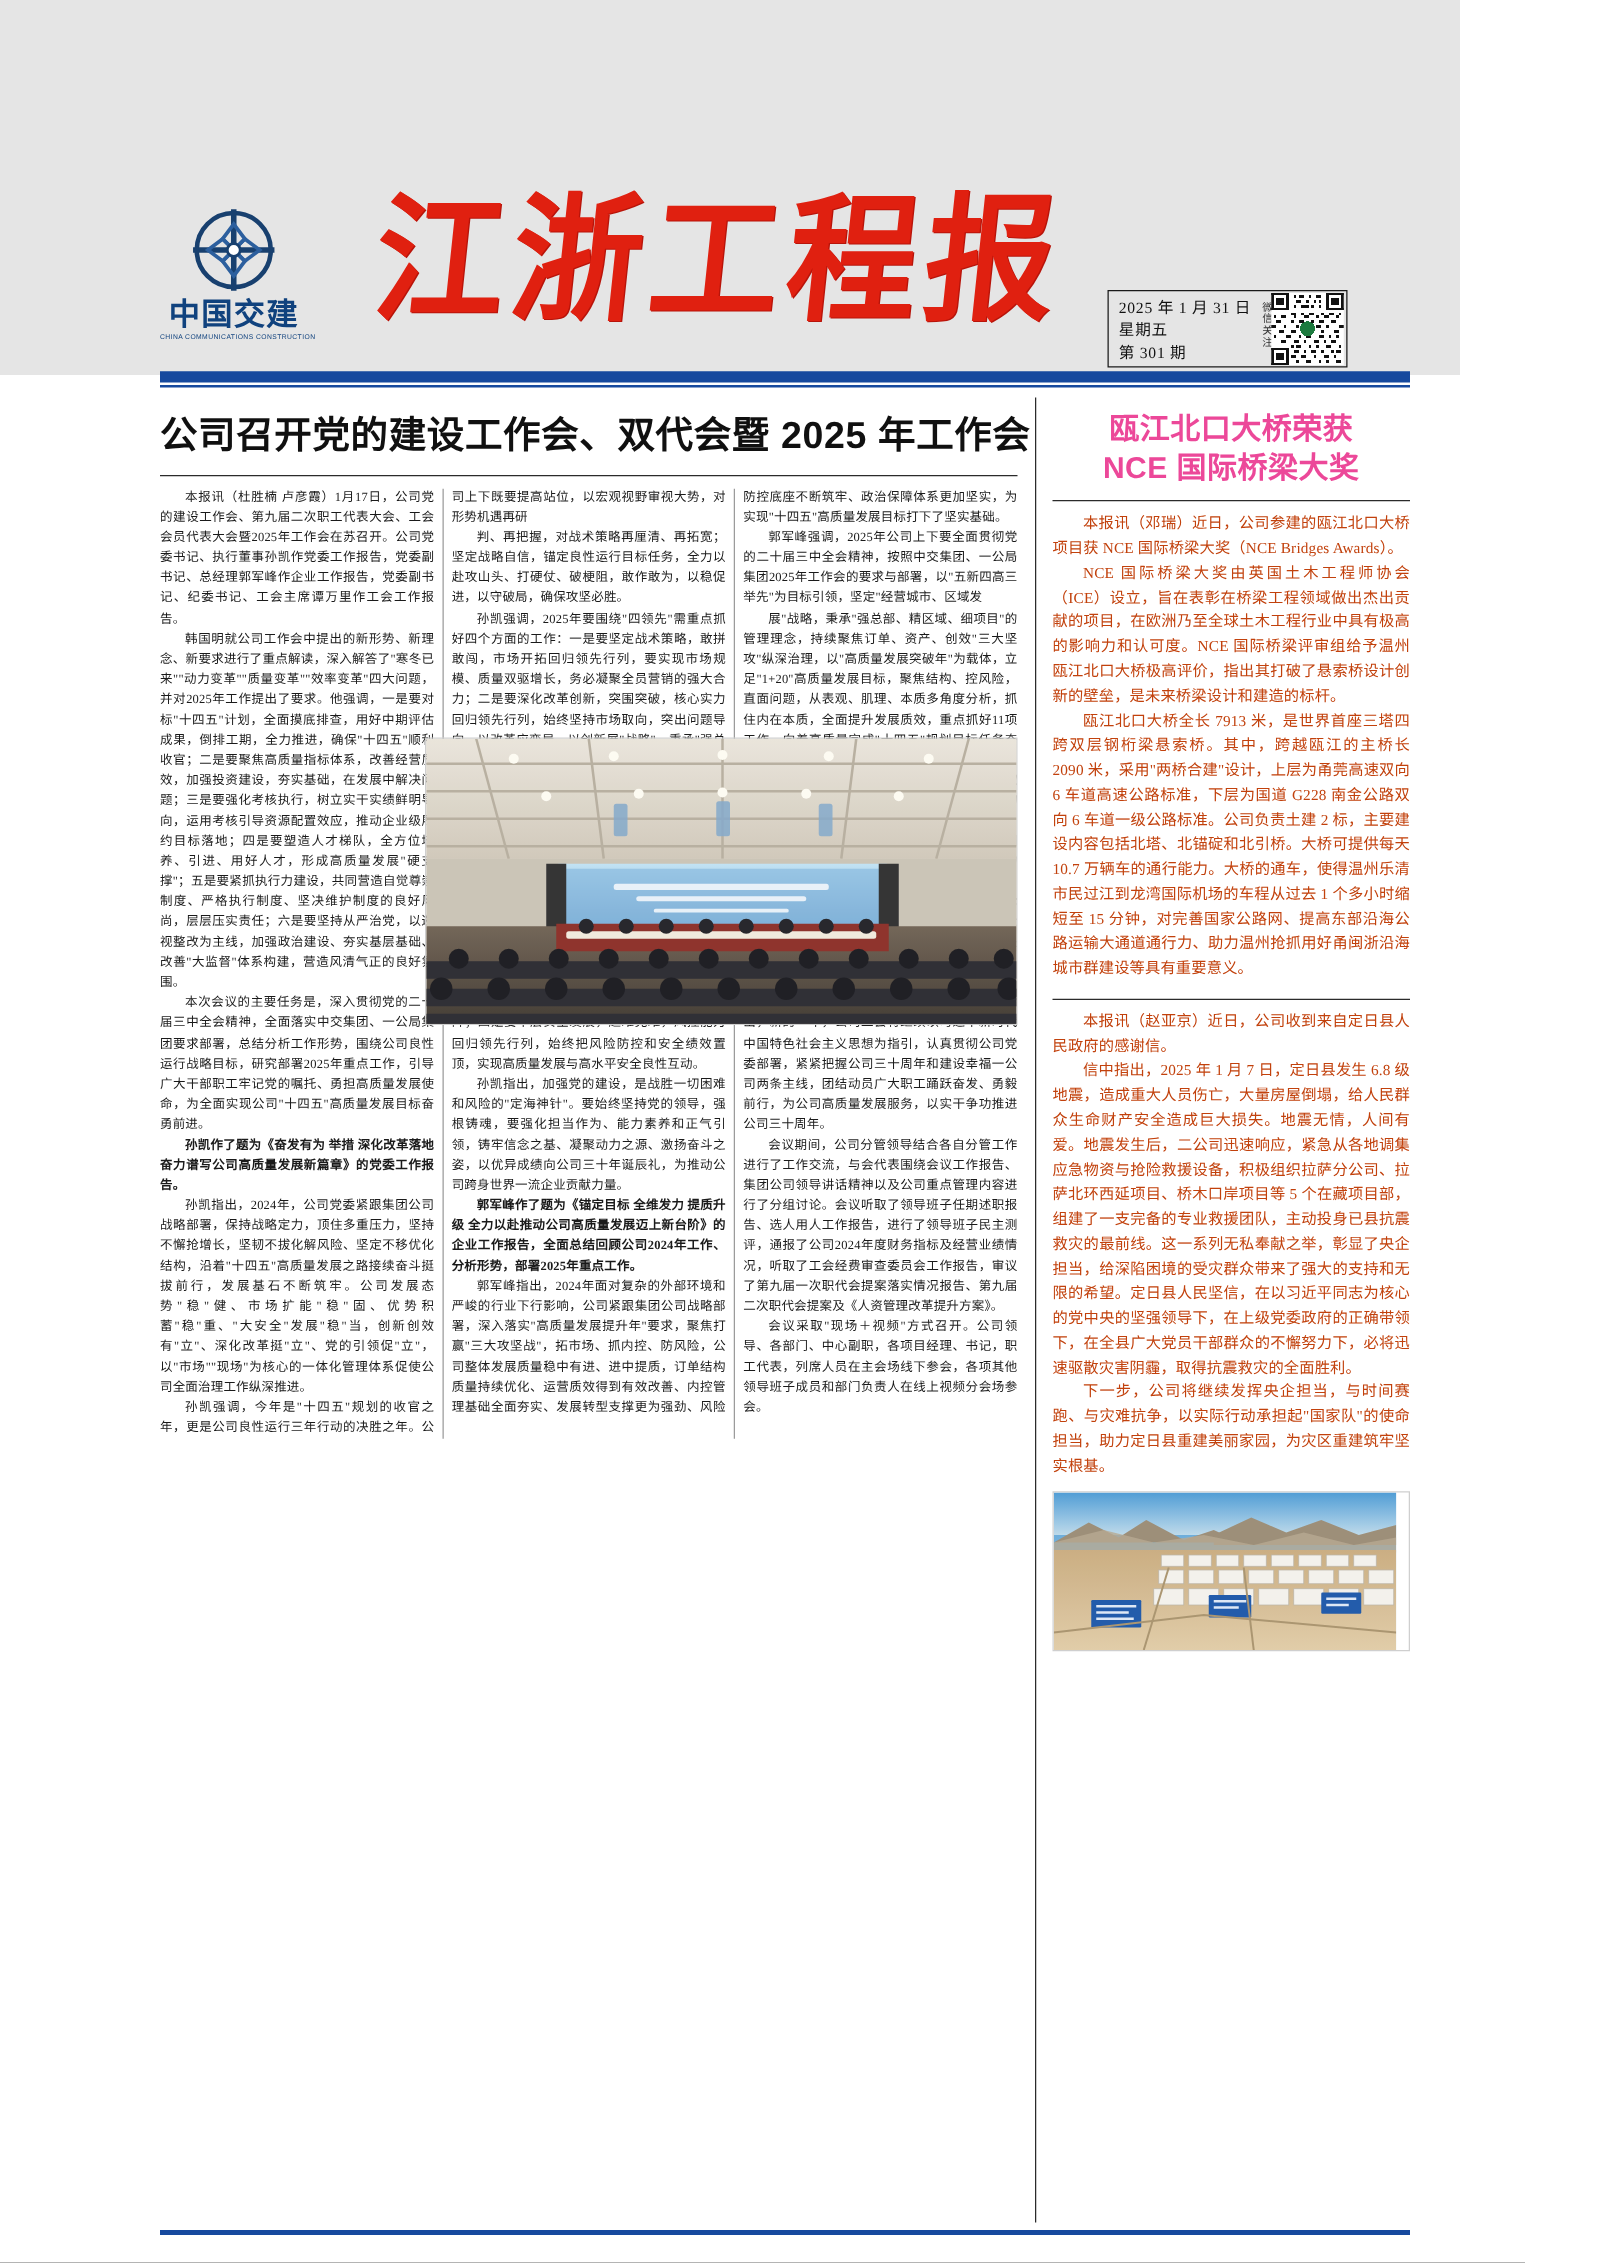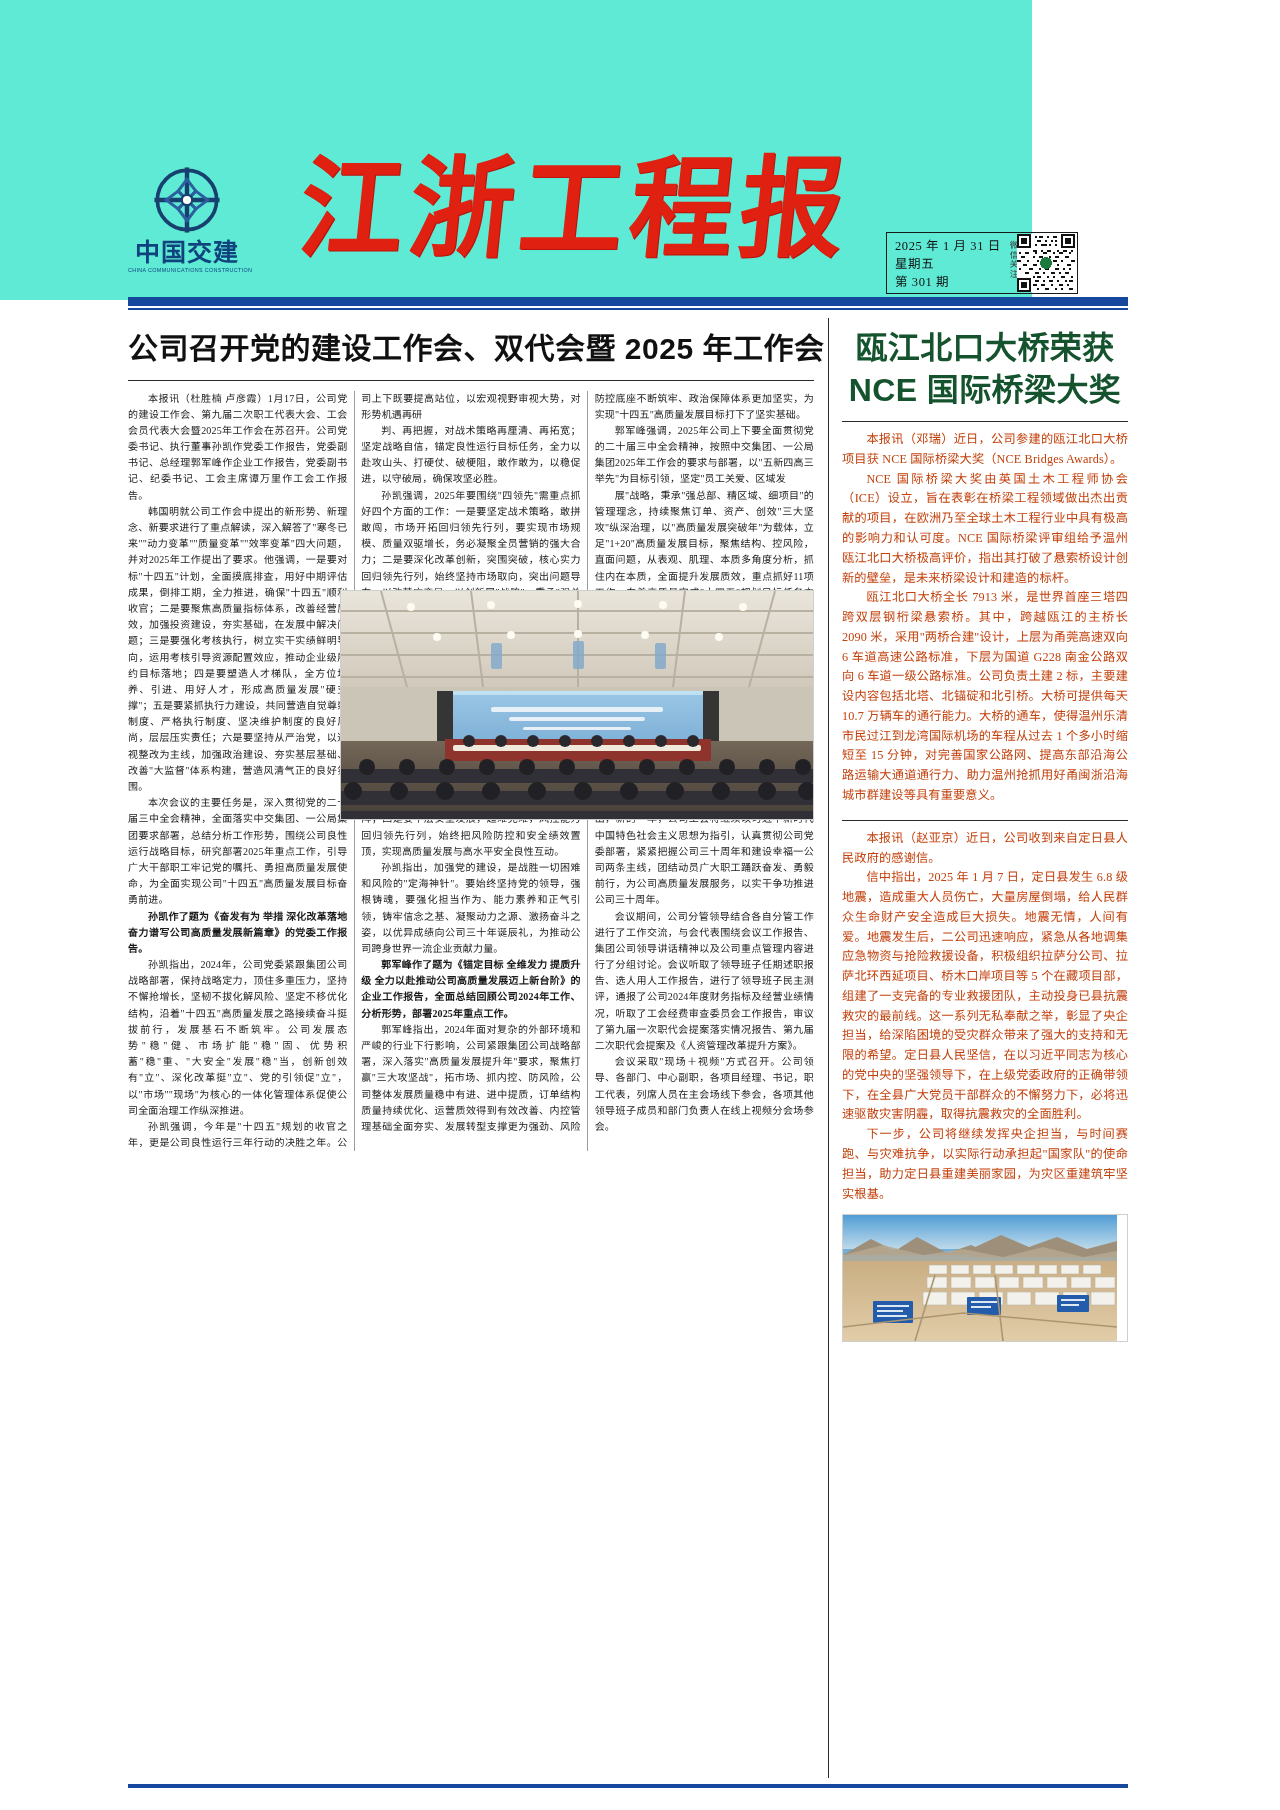--- a/index.html
+++ b/index.html
@@ -14,23 +14,23 @@
     margin: 0 auto;
     background: #ffffff;
     font-family: "Liberation Serif", "DejaVu Serif", serif;
     overflow: hidden;
     box-sizing: border-box;
   }
   
   .masthead {
     position: absolute;
     left: 0; top: 0;
-    width: 1032px;
+    width: 1168px;
     height: 300px;
-    background: #5eead4;
+    background: #e5e5e5;
   }
   .logo-block {
     position: absolute;
     left: 128px;
     top: 163px;
     width: 118px;
     text-align: center;
   }
   .cccc-mark {
     width: 74px;
@@ -199,24 +199,24 @@
     width: 474px;
     height: 230px;
     border: 1px solid #cfcfcf;
     box-sizing: border-box;
     overflow: hidden;
   }
   .photo-main svg, .photo-side svg { display: block; }
   .side-head {
     font-family: "Liberation Sans", sans-serif;
     font-weight: bold;
-    font-size: 32px;
+    font-size: 24px;
     line-height: 1.3;
     text-align: center;
-    color: #14532d;
+    color: #ec4899;
     letter-spacing: 0.4px;
     padding: 10px 0 6px 0;
   }
   .side-rule {
     width: 100%;
     height: 1px;
     background: #2b2b2b;
     margin: 4px 0 8px 0;
   }
   .side-body {
@@ -395,21 +395,21 @@
         <p class="bold-run">孙凯作了题为《奋发有为 举措 深化改革落地 奋力谱写公司高质量发展新篇章》的党委工作报告。</p>
         <p>孙凯指出，2024年，公司党委紧跟集团公司战略部署，保持战略定力，顶住多重压力，坚持不懈抢增长，坚韧不拔化解风险、坚定不移优化结构，沿着"十四五"高质量发展之路接续奋斗挺拔前行，发展基石不断筑牢。公司发展态势"稳"健、市场扩能"稳"固、优势积蓄"稳"重、"大安全"发展"稳"当，创新创效有"立"、深化改革挺"立"、党的引领促"立"，以"市场""现场"为核心的一体化管理体系促使公司全面治理工作纵深推进。</p>
         <p>孙凯强调，今年是"十四五"规划的收官之年，更是公司良性运行三年行动的决胜之年。公司上下既要提高站位，以宏观视野审视大势，对形势机遇再研</p>
         <p>判、再把握，对战术策略再厘清、再拓宽；坚定战略自信，锚定良性运行目标任务，全力以赴攻山头、打硬仗、破梗阻，敢作敢为，以稳促进，以守破局，确保攻坚必胜。</p>
         <p>孙凯强调，2025年要围绕"四领先"需重点抓好四个方面的工作：一是要坚定战术策略，敢拼敢闯，市场开拓回归领先行列，要实现市场规模、质量双驱增长，务必凝聚全员营销的强大合力；二是要深化改革创新，突围突破，核心实力回归领先行列，始终坚持市场取向，突出问题导向，以改革应变局，以创新展"战略"，秉承"强总部、精区域、细项目"的管理理念，持续聚焦订单、资产、创效"三大坚攻"纵深治理，以"高质量发展突破年"为载体，立足"1+20"高质量发展目标，聚焦结构、控风险，直面问题，从表观、肌理、本质多角度分析，抓住内在本质，全面提升发展质效，重点抓好11项工作，向着高质量完成"十四五"规划目标任务奋勇前进。</p>
         <p class="bold-run">谭万里作了题为《融入中心工作 拓展幸福空间 为推动公司高质量发展凝聚团结奋进力量》的工会工作报告。</p>
         <p>蓄动能；三是要持续纵深治理，唯实唯干，发展质效回归领先行列，对照良性运行目标，发挥体系合力，全面化解发展困局，让企业轻装上阵；四是要平层安全发展，趋难克难，风控能力回归领先行列，始终把风险防控和安全绩效置顶，实现高质量发展与高水平安全良性互动。</p>
         <p>孙凯指出，加强党的建设，是战胜一切困难和风险的"定海神针"。要始终坚持党的领导，强根铸魂，要强化担当作为、能力素养和正气引领，铸牢信念之基、凝聚动力之源、激扬奋斗之姿，以优异成绩向公司三十年诞辰礼，为推动公司跨身世界一流企业贡献力量。</p>
         <p class="bold-run">郭军峰作了题为《锚定目标 全维发力 提质升级 全力以赴推动公司高质量发展迈上新台阶》的企业工作报告，全面总结回顾公司2024年工作、分析形势，部署2025年重点工作。</p>
         <p>郭军峰指出，2024年面对复杂的外部环境和严峻的行业下行影响，公司紧跟集团公司战略部署，深入落实"高质量发展提升年"要求，聚焦打赢"三大攻坚战"，拓市场、抓内控、防风险，公司整体发展质量稳中有进、进中提质，订单结构质量持续优化、运营质效得到有效改善、内控管理基础全面夯实、发展转型支撑更为强劲、风险防控底座不断筑牢、政治保障体系更加坚实，为实现"十四五"高质量发展目标打下了坚实基础。</p>
-        <p>郭军峰强调，2025年公司上下要全面贯彻党的二十届三中全会精神，按照中交集团、一公局集团2025年工作会的要求与部署，以"五新四高三举先"为目标引领，坚定"员工关爱、区域发</p>
+        <p>郭军峰强调，2025年公司上下要全面贯彻党的二十届三中全会精神，按照中交集团、一公局集团2025年工作会的要求与部署，以"五新四高三举先"为目标引领，坚定"经营城市、区域发</p>
         <p>展"战略，秉承"强总部、精区域、细项目"的管理理念，持续聚焦订单、资产、创效"三大坚攻"纵深治理，以"高质量发展突破年"为载体，立足"1+20"高质量发展目标，聚焦结构、控风险，直面问题，从表观、肌理、本质多角度分析，抓住内在本质，全面提升发展质效，重点抓好11项工作，向着高质量完成"十四五"规划目标任务奋勇前进。</p>
         <p class="bold-run">谭万里作了题为《融入中心工作 拓展幸福空间 为推动公司高质量发展凝聚团结奋进力量》的工会工作报告。</p>
         <p>他表示，2024年，在公司党委和一公局集团工会的统一领导下，公司工会深入学习贯彻党的二十大精神和中国工会十八大精神，全面落实习近平总书记关于工人阶级和工会工作的重要论述，紧紧围绕公司发展战略目标，聚焦"幸福企业"建设，大力实施思想引领、提质赋能、员工关爱、服务凝聚、权益维护"五大行动"，凝心聚力谋发展、服务大局促和谐，主动作为献计献策，各方面工作落实到位，取得了显著的成效。他指出，新的一年，公司工会将继续以习近平新时代中国特色社会主义思想为指引，认真贯彻公司党委部署，紧紧把握公司三十周年和建设幸福一公司两条主线，团结动员广大职工踊跃奋发、勇毅前行，为公司高质量发展服务，以实干争功推进公司三十周年。</p>
         <p>会议期间，公司分管领导结合各自分管工作进行了工作交流，与会代表围绕会议工作报告、集团公司领导讲话精神以及公司重点管理内容进行了分组讨论。会议听取了领导班子任期述职报告、选人用人工作报告，进行了领导班子民主测评，通报了公司2024年度财务指标及经营业绩情况，听取了工会经费审查委员会工作报告，审议了第九届一次职代会提案落实情况报告、第九届二次职代会提案及《人资管理改革提升方案》。</p>
         <p>会议采取"现场＋视频"方式召开。公司领导、各部门、中心副职，各项目经理、书记，职工代表，列席人员在主会场线下参会，各项其他领导班子成员和部门负责人在线上视频分会场参会。</p>
       </div>
 
       <div class="photo-main">
         <svg viewBox="0 0 474 230" width="474" height="230" preserveAspectRatio="none">
           <defs>

